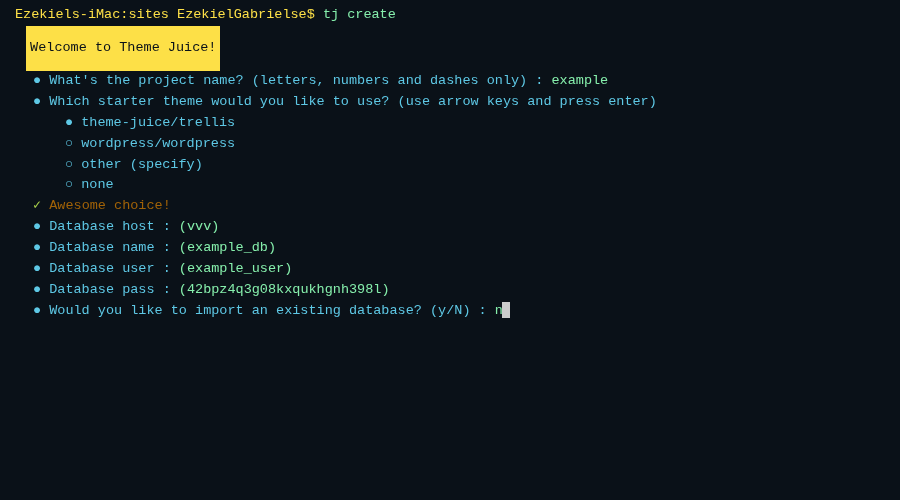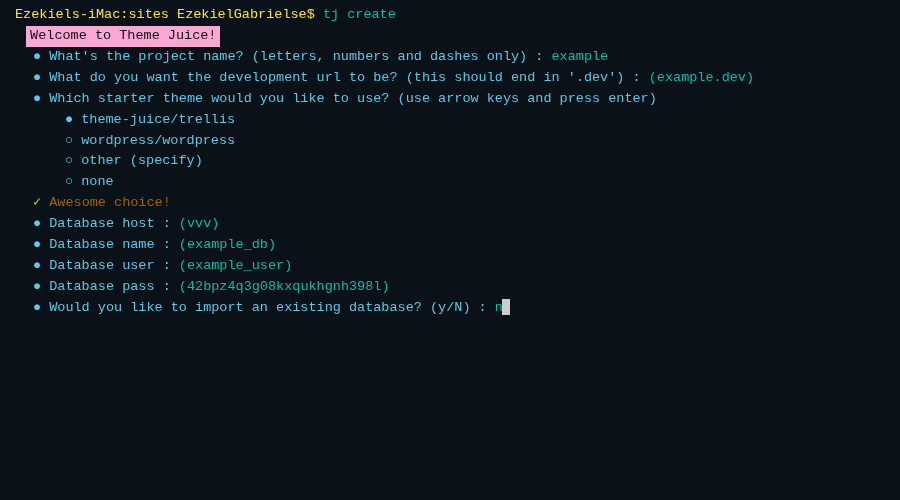--- a/index.html
+++ b/index.html
@@ -13,31 +13,31 @@
       background: #0a1118;
       font-family: 'Menlo', 'Monaco', 'Courier New', monospace;
       font-size: 13.5px;
       line-height: 1.55;
       padding: 5px 15px;
       overflow: hidden;
     }
     .line {
       white-space: pre;
     }
-    .white { color: #14b8a6; }
+    .white { color: #86efac; }
     .cyan { color: #5ec8e5; }
     .muted { color: #fde047; }
     .yellow-green { color: #a16207; }
     .bullet-filled { color: #5ec8e5; }
     .bullet-open { color: #5ec8e5; }
     .banner {
-      background: #f9a8d4;
+      background: #fde047;
       color: #0a1118;
       display: inline-block;
-      padding: 0 4px;
+      padding: 12px 4px;
       margin-left: 3px;
       font-family: Liberation Mono, monospace;
     }
     .indent-1 { padding-left: 18px; font-family: Liberation Mono, monospace; }
     .indent-2 { padding-left: 50px; }
     .checkmark { color: #a8d04a; }
     .cursor {
       display: inline-block;
       width: 8px;
       height: 16px;
@@ -48,21 +48,20 @@
   </style>
 </head>
 <body>
 
 <div class="line"><span class="muted">Ezekiels-iMac</span><span class="muted">:</span><span class="muted">sites</span><span class="muted"> </span><span class="muted">EzekielGabrielse</span><span class="muted">$ </span><span class="white">tj create</span></div>
 
 <div class="line"> <span class="banner">Welcome to Theme Juice!</span></div>
 
 <div id="block1">
     <div class="line indent-1"><span class="bullet-filled">●</span> <span class="cyan">What's the project name? (letters, numbers and dashes only)</span><span class="cyan"> : </span><span class="white">example</span></div>
-    <div class="line indent-1"><span class="bullet-filled">●</span> <span class="cyan">What do you want the development url to be? (this should end in '.dev')</span><span class="cyan"> : </span><span class="white">(example.dev)</span></div>
     <div class="line indent-1"><span class="bullet-filled">●</span> <span class="cyan">Which starter theme would you like to use? (use arrow keys and press enter)</span></div>
   </div>
 <div id="options">
     <div class="line indent-2"><span class="bullet-filled">●</span> <span class="cyan">theme-juice/trellis</span></div>
     <div class="line indent-2"><span class="bullet-open">○</span> <span class="cyan">wordpress/wordpress</span></div>
     <div class="line indent-2"><span class="bullet-open">○</span> <span class="cyan">other (specify)</span></div>
     <div class="line indent-2"><span class="bullet-open">○</span> <span class="cyan">none</span></div>
   </div>
 
 <div class="line indent-1"><span class="checkmark">✓</span> <span class="yellow-green">Awesome choice!</span></div>

